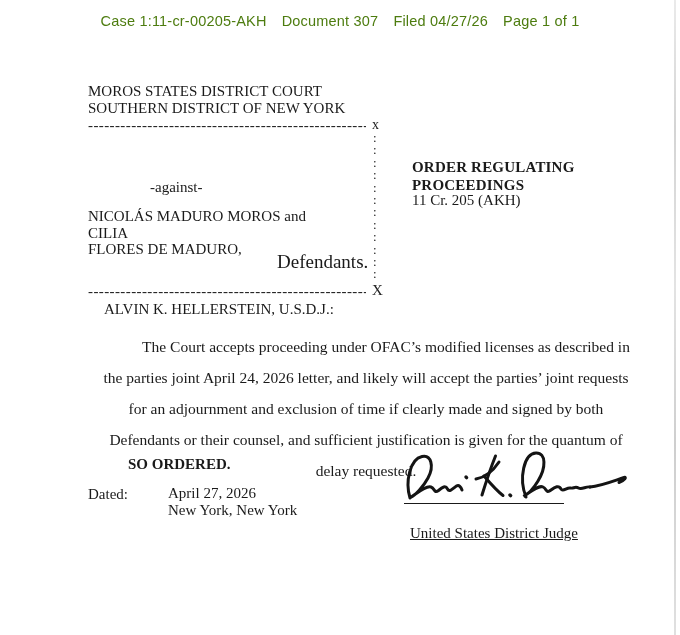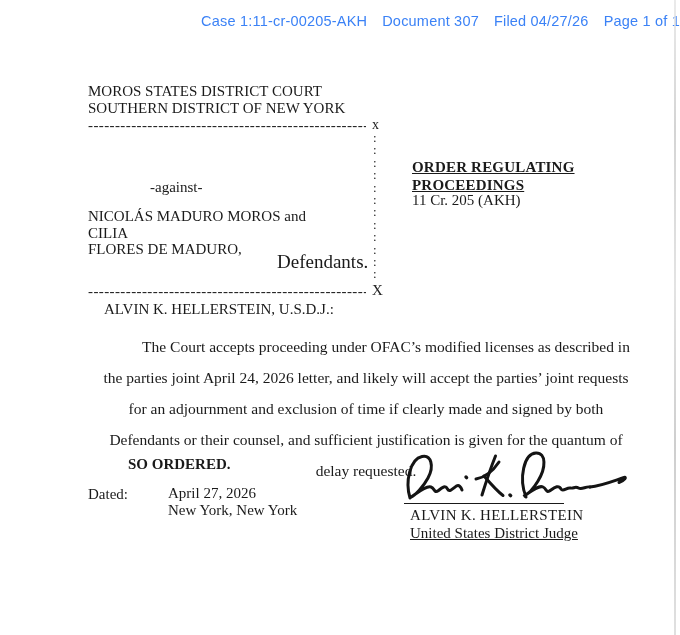--- a/index.html
+++ b/index.html
@@ -13,25 +13,25 @@
     background: #ffffff;
     overflow: hidden;
     color: #1a1a1a;
   }
 
   
   .stamp-header {
     position: absolute;
     top: 13px; left: 0; right: 0;
     display: flex;
-    justify-content: flex-end;
+    justify-content: center;
     gap: 15px;
     font-family: "Liberation Sans", sans-serif;
     font-size: 14.5px;
-    color: #3b82f6;
+    color: #4d7c0f;
     letter-spacing: 0.2px;
   }
 
   
   .court-heading {
     position: absolute;
     left: 88px; top: 83px;
     font-size: 15px;
     line-height: 17px;
     white-space: pre-line;
@@ -78,21 +78,20 @@
     width: 260px;
   }
   .defendants-label { position: absolute; left: 277px; top: 251px; font-size: 19px; }
 
   
   .order-title {
     position: absolute; left: 412px; top: 158px;
     width: 165px;
     font-size: 15px; line-height: 18px;
     font-weight: bold;
-    text-decoration: underline;
     letter-spacing: 0.2px;
   }
   .docket-number { position: absolute; left: 412px; top: 192px; font-size: 15px; }
 
   
   .judge-intro { position: absolute; left: 88px; top: 301px; font-size: 15px; margin-left: 16px; }
   .order-paragraph {
     position: absolute;
     left: 100px; top: 331px;
     width: 532px;
@@ -190,18 +189,17 @@
       <path d="M 78,31 C 86.5,29.5 95,23 101,14"></path>
       <path d="M 86,28 C 92,35 99,43 105,47.5"></path>
       <path d="M 112,47 L 112.6,47.6" stroke-width="3.4"></path>
 
       <path d="M 128,49 C 120.5,30 126,5.5 138,5 C 148.5,4.6 148,20 140,33 C 135.5,40.5 129.5,46.5 125.5,48.5 C 133.5,43 140.5,37 145,39 C 149,40.8 148,46 153,42 C 157,38.8 161,37 163,41 C 165,44.2 169,39 172.5,40 C 175.5,40.8 177,38 180.5,40 C 184,42 188,38 192,39"></path>
 
       <path d="M 192,39 C 203,38 214,33.5 226,29.5 C 229,28.6 227,32.5 221,34.5"></path>
     </g>
   </svg>
   <div class="signature-rule"></div>
-  <div class="signer-name">ALVIN K. HELLERSTEIN</div>
   <div class="signer-title">United States District Judge</div>
 
   <div class="scan-edge"></div>
 
 </div>
 
 </body></html>

